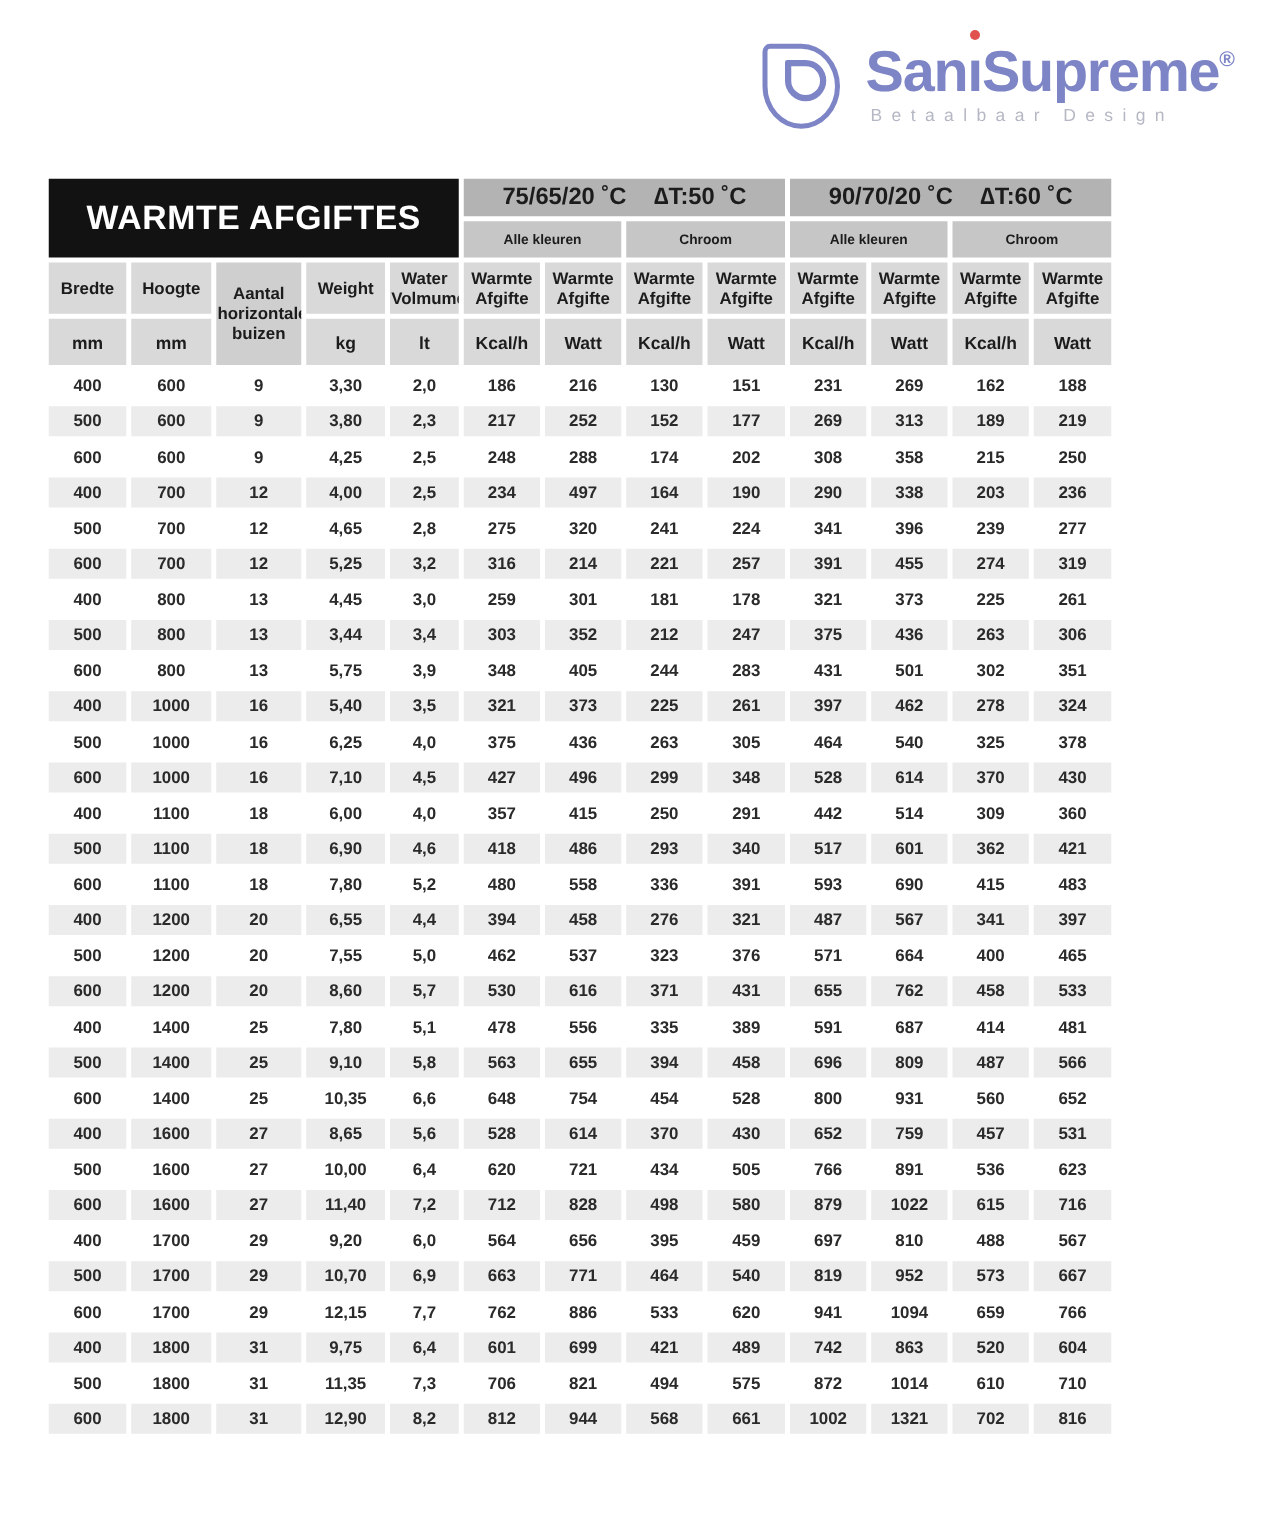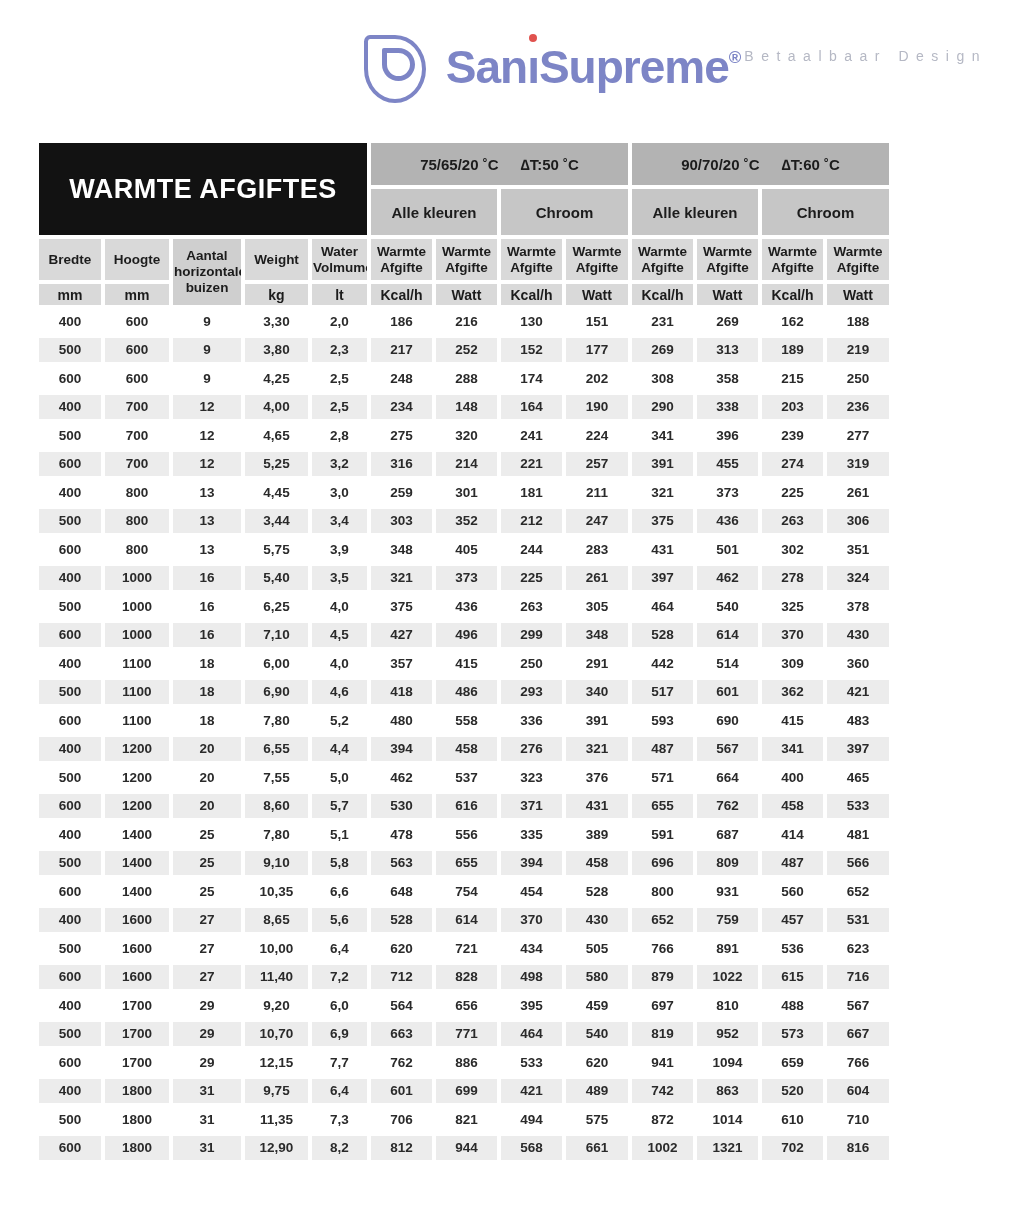--- a/index.html
+++ b/index.html
@@ -22,21 +22,21 @@
     position:absolute; inset:0;
     border:4px solid #7d85c6;
     border-radius:10% 52% 52% 52%;
   }
   .logo-mark .inner {
     position:absolute; top:13px; right:11px;
     width:33px; height:33px;
     border:5px solid #7d85c6;
     border-radius:6% 52% 52% 52%;
   }
-  .logo-text { display:flex; flex-direction:row; align-items:flex-start; }
+  .logo-text { display:flex; flex-direction:column; align-items:flex-start; }
   .brand-line {
     font-size:46px; font-weight:700; color:#7d85c6;
     letter-spacing:-1px; line-height:1; white-space:nowrap;
   }
   .brand-i { position:relative; }
   .brand-i::after {
     content:""; position:absolute; left:2px; top:-7px;
     width:8px; height:8px; border-radius:50%;
     background:#e0524e;
   }
@@ -58,36 +58,36 @@
   th, td {
     font-weight:700; text-align:center; vertical-align:middle;
     overflow:hidden;
   }
   th.black-box {
     background:#121212; color:#ffffff;
     font-size:27px; letter-spacing:0.5px;margin-left:23px;
   }
   th.temp-band {
     background:#b3b3b3; color:#1c1c1c;
-    font-size:15px; height:42px;
+    font-size:19px; height:30px;
   }
   th.temp-band .delta { margin-left:22px; }
   th.kleur-band {
     background:#c6c6c6; color:#1c1c1c;
-    font-size:15px; height:46px;
+    font-size:11px; height:29px;
   }
   th.col-head {
     background:#d9d9d9; color:#1c1c1c;
     font-size:13.5px; line-height:1.18; height:41px;
     padding:2px 1px;
   }
   th.col-head.aantal { background:#cfcfcf; }
   th.unit-head {
     background:#d9d9d9; color:#1c1c1c;
-    font-size:14px; height:21px;
+    font-size:14px; height:37px;
   }
   tbody td {
     background:#ffffff; color:#2a2a2a;
     font-size:13.5px; height:24.5px;
   }
   tbody tr:nth-child(even) td { background:#ececec; }
 </style>
 </head>
 <body>
 
@@ -206,21 +206,21 @@
         <td>215</td>
         <td>250</td>
       </tr>
       <tr>
         <td>400</td>
         <td>700</td>
         <td>12</td>
         <td>4,00</td>
         <td>2,5</td>
         <td>234</td>
-        <td>148</td>
+        <td>497</td>
         <td>164</td>
         <td>190</td>
         <td>290</td>
         <td>338</td>
         <td>203</td>
         <td>236</td>
       </tr>
       <tr>
         <td>500</td>
         <td>700</td>
@@ -253,21 +253,21 @@
       </tr>
       <tr>
         <td>400</td>
         <td>800</td>
         <td>13</td>
         <td>4,45</td>
         <td>3,0</td>
         <td>259</td>
         <td>301</td>
         <td>181</td>
-        <td>211</td>
+        <td>178</td>
         <td>321</td>
         <td>373</td>
         <td>225</td>
         <td>261</td>
       </tr>
       <tr>
         <td>500</td>
         <td>800</td>
         <td>13</td>
         <td>3,44</td>

